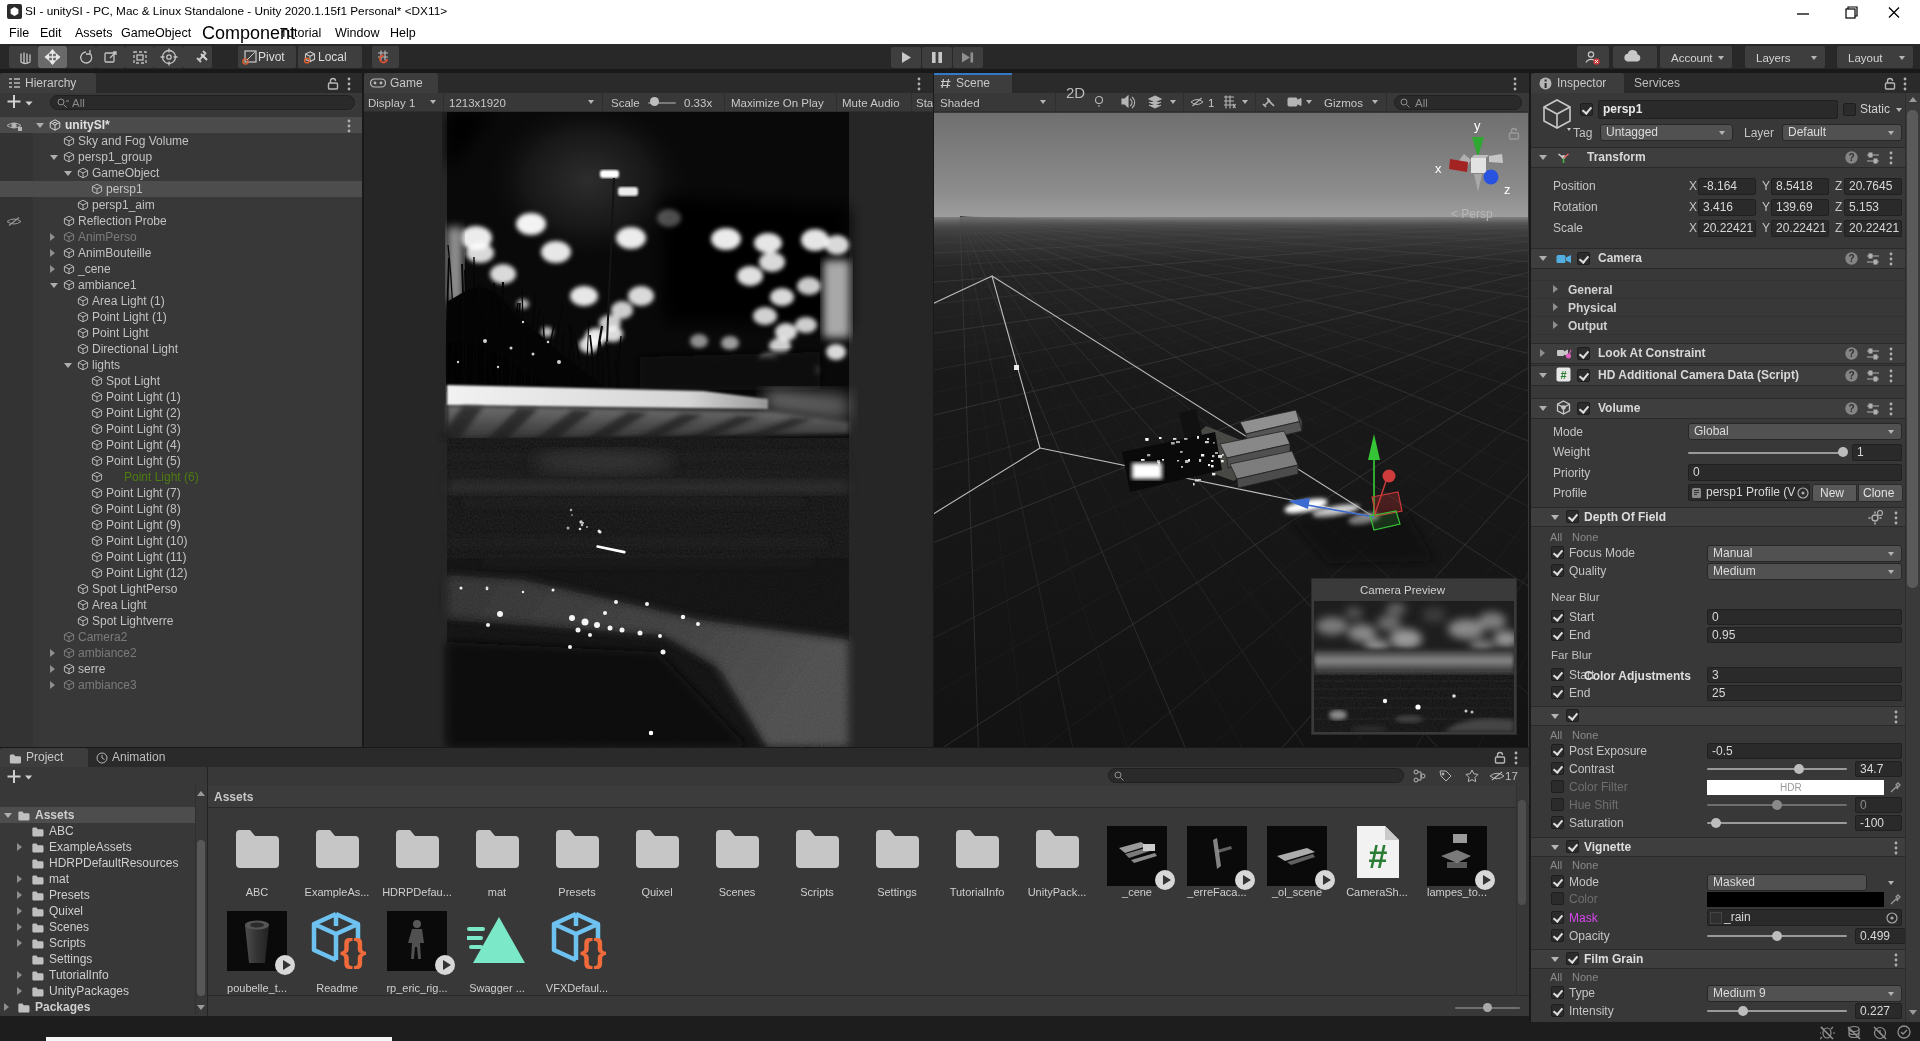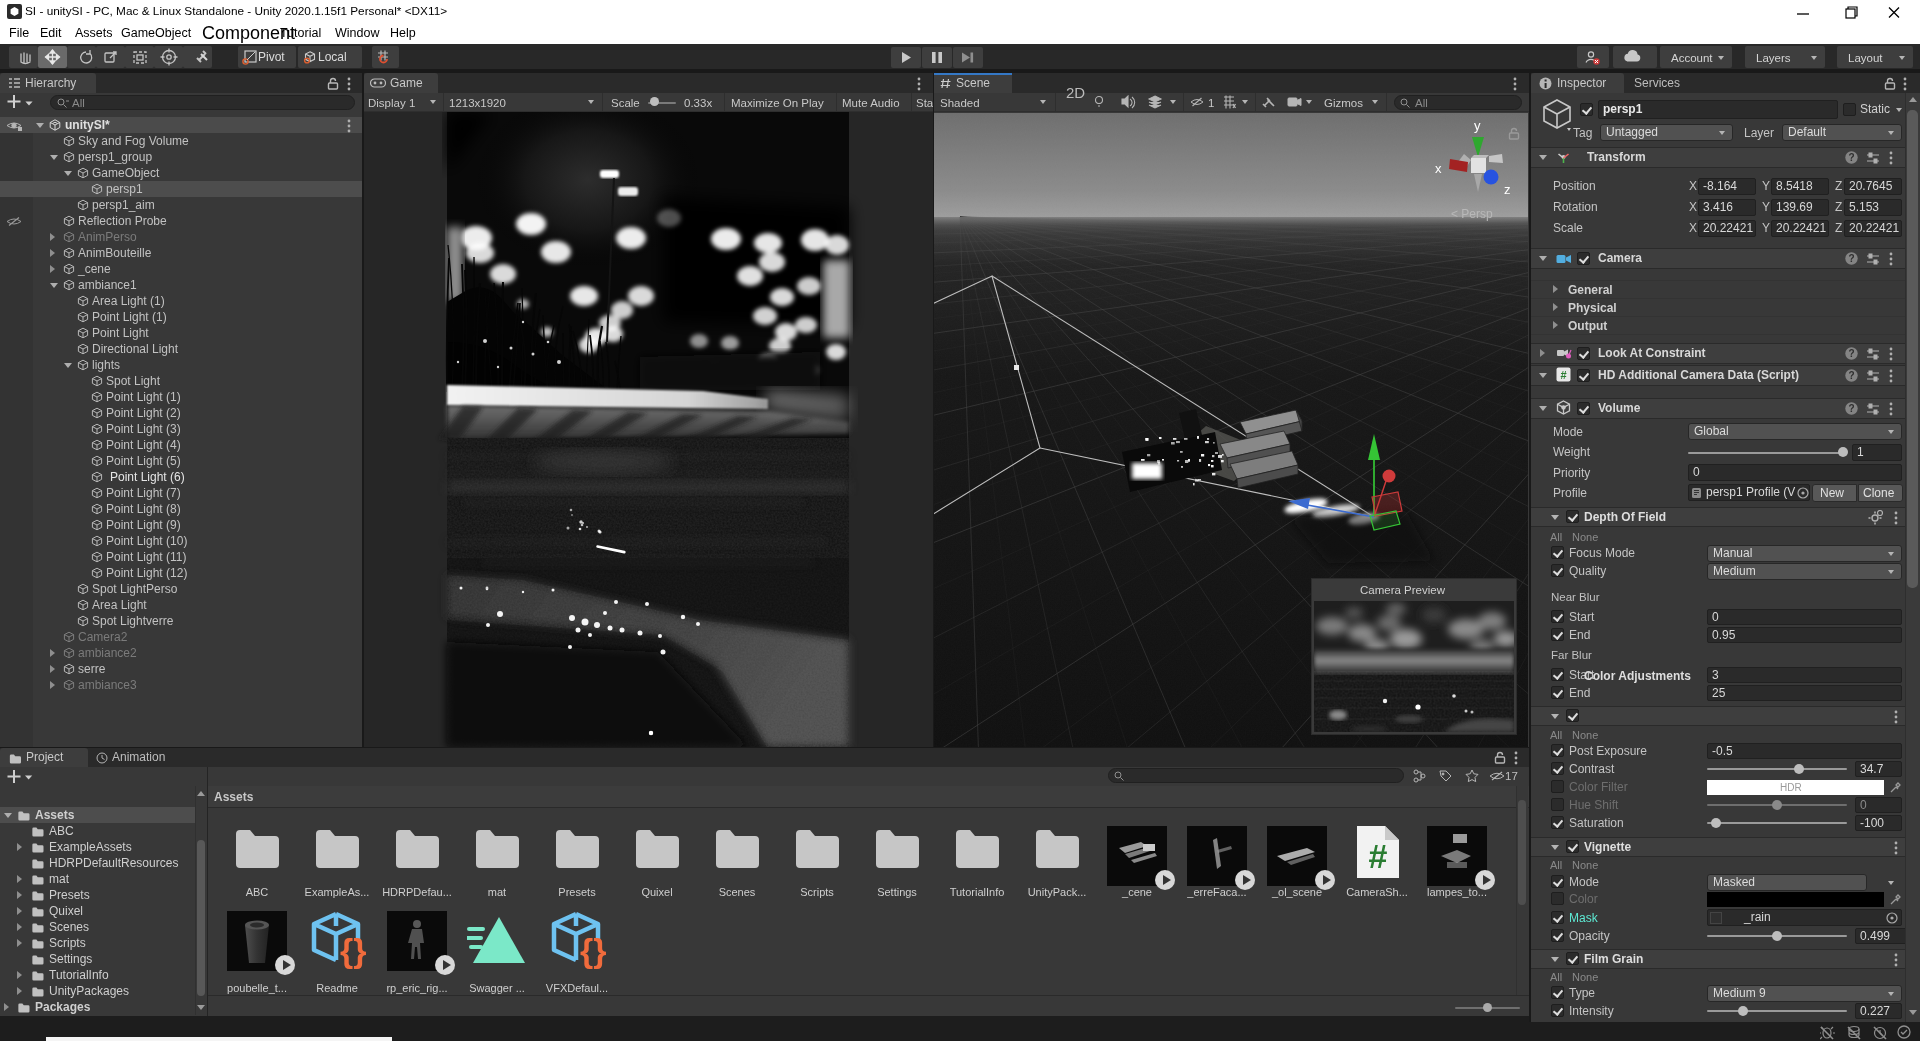--- a/index.html
+++ b/index.html
@@ -259,21 +259,21 @@
       <use href="#icube"></use>
     </svg>
 <div class="row" style="left:106px;top:437px;color:#c2c2c2">Point Light (4)</div>
 <svg class="abs" style="left:91px;top:455px;opacity:1.0" width="12" height="12" viewBox="0 0 12 12">
       <use href="#icube"></use>
     </svg>
 <div class="row" style="left:106px;top:453px;color:#c2c2c2">Point Light (5)</div>
 <svg class="abs" style="left:91px;top:471px;opacity:1.0" width="12" height="12" viewBox="0 0 12 12">
       <use href="#icube"></use>
     </svg>
-<div class="row" style="left:110px;top:469px;color:#e5e5e5">Point Light (6)</div>
+<div class="row" style="left:124px;top:469px;color:#4d7c0f">Point Light (6)</div>
 <svg class="abs" style="left:91px;top:487px;opacity:1.0" width="12" height="12" viewBox="0 0 12 12">
       <use href="#icube"></use>
     </svg>
 <div class="row" style="left:106px;top:485px;color:#c2c2c2">Point Light (7)</div>
 <svg class="abs" style="left:91px;top:503px;opacity:1.0" width="12" height="12" viewBox="0 0 12 12">
       <use href="#icube"></use>
     </svg>
 <div class="row" style="left:106px;top:501px;color:#c2c2c2">Point Light (8)</div>
 <svg class="abs" style="left:91px;top:519px;opacity:1.0" width="12" height="12" viewBox="0 0 12 12">
       <use href="#icube"></use>
@@ -1436,22 +1436,22 @@
     <div class="txt" style="left:1569px;top:874px;color:#c4c4c4">Mode</div>
 <div class="dd" style="left:1707px;top:874px;width:160px">Masked</div>
     <div class="tri-dd" style="left:1888px;top:881px"></div>
 <div class="cb" style="left:1551px;top:892px"></div>
     <div class="txt" style="left:1569px;top:891px;color:#6e6e6e">Color</div>
 <div class="abs" style="left:1707px;top:892px;width:177px;height:15px;background:#000"></div>
 <svg class="abs" style="left:1889px;top:893px" width="13" height="13" fill="none" stroke="#9a9a9a" stroke-width="1.3">
       <path d="M2 11 l5 -5 M7 6 l2 2 M9 2 l2 2 l-2 2 -2 -2 Z"></path>
     </svg>
 <div class="cb on" style="left:1551px;top:911px"></div>
-    <div class="txt" style="left:1569px;top:910px;color:#5eead4">Mask</div>
-<div class="inp" style="left:1707px;top:909px;width:195px;height:17px;padding-left:36px">_rain</div>
+    <div class="txt" style="left:1569px;top:910px;color:#d946ef">Mask</div>
+<div class="inp" style="left:1707px;top:909px;width:195px;height:17px;padding-left:16px">_rain</div>
 <div class="abs" style="left:1710px;top:912px;width:12px;height:12px;background:#2f2f2f;border:1px solid #444"></div>
 <svg class="abs" style="left:1886px;top:912px" width="12" height="12">
       <circle cx="6" cy="6" r="5" fill="none" stroke="#aaa" stroke-width="1.2"></circle>
       <circle cx="6" cy="6" r="1.6" fill="#aaa"></circle>
     </svg>
 <div class="cb on" style="left:1551px;top:929px"></div>
     <div class="txt" style="left:1569px;top:928px;color:#c4c4c4">Opacity</div>
 <div class="slider" style="left:1707px;top:935px;width:140px;background:#9a9a9a"></div>
     <div class="knob" style="left:1772px;top:931px;background:#bdbdbd"></div>
     <div class="inp" style="left:1855px;top:928px;width:68px;height:16px;color:#d8d8d8">0.499</div>

